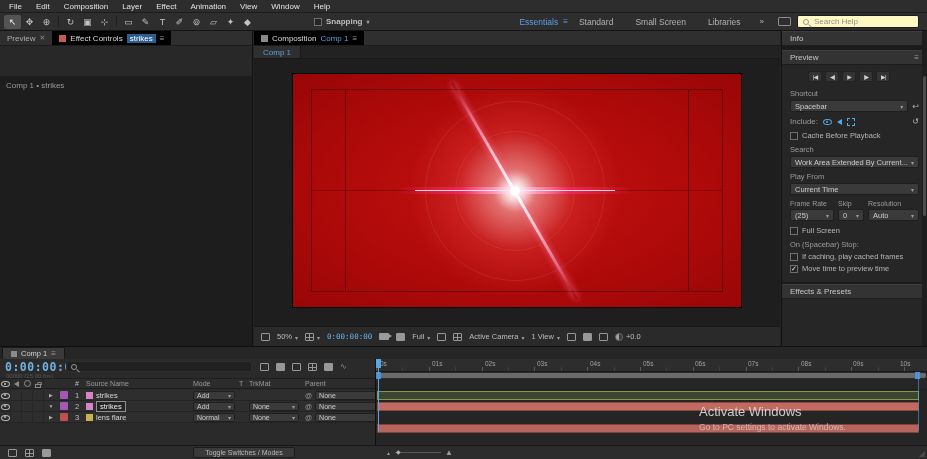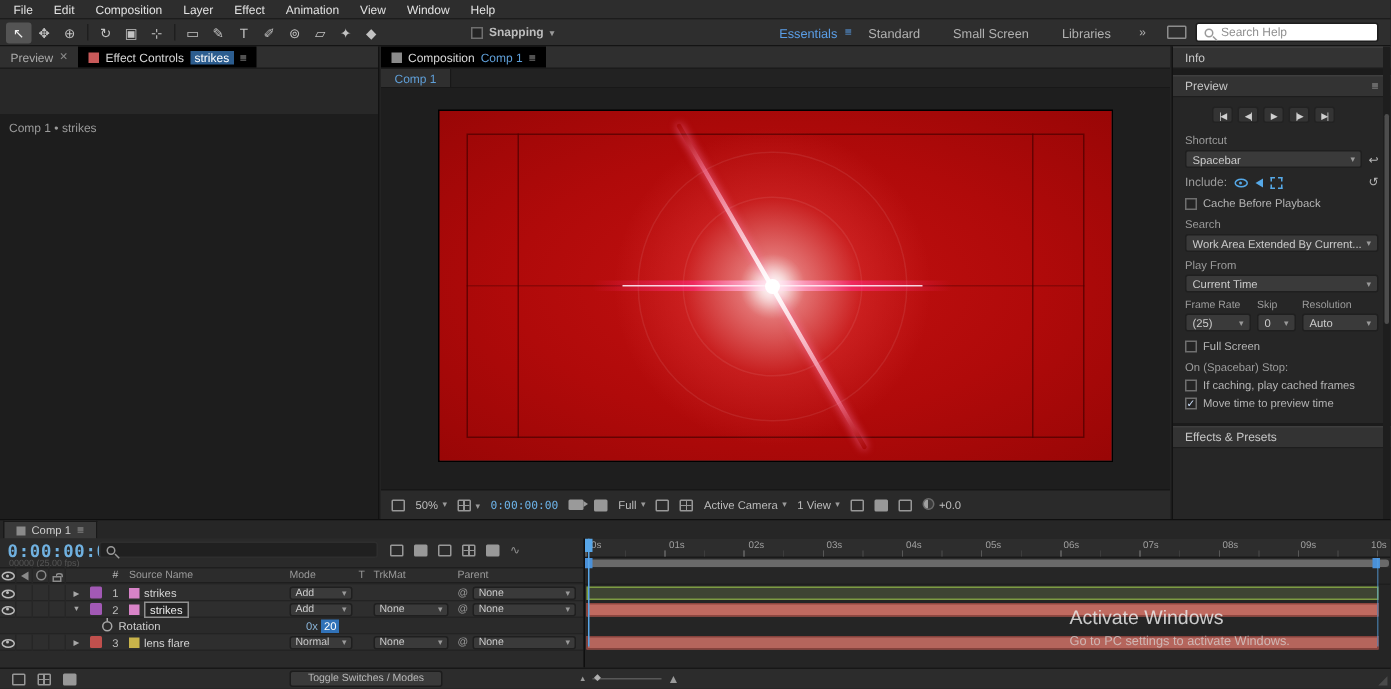--- a/index.html
+++ b/index.html
@@ -22,21 +22,21 @@
   .tool { width:17px; height:14px; display:flex; align-items:center; justify-content:center;
     font-size:9px; color:#c2c2c2; border-radius:2px; }
   .tool.active { background:#545454; color:#f0f0f0; }
   .tsep { width:1px; height:11px; background:#1e1e1e; margin:0 3px; }
   .snap { display:flex; align-items:center; gap:4px; margin-left:58px; color:#bdbdbd; font-size:8px;font-weight:bold; }
   .ws { padding:0 11px; color:#b2b2b2; font-size:8.5px; }
   .ws.active { color:#5b9fe8; }
   .blue-ham { color:#5b9fe8; font-size:8px; margin-left:-6px; }
   .ovf { color:#b2b2b2; padding:0 8px; font-size:8px; }
   .wsbar { width:13px; height:9px; border:1px solid #8d8d8d; border-radius:1px; margin:0 6px; }
-  .search { width:122px; height:13px; background:#ffffff; border:1px solid #1d1d1d; border-radius:2px;
+  .search { width:122px; height:13px; background:#fef9c3; border:1px solid #1d1d1d; border-radius:2px;
     display:flex; align-items:center; gap:5px; padding:0 5px; color:#8f8f8f; font-size:8px; margin-right:4px; }
 
   
   .i-mag { width:6px; height:6px; border:1px solid #999; border-radius:50%; position:relative; flex:none; }
   .i-mag::after { content:""; position:absolute; left:4.5px; top:4.5px; width:4px; height:1px;
     background:#999; transform:rotate(45deg); transform-origin:0 0; }
   .i-eye { width:9px; height:9px; position:relative; display:inline-block; }
   .i-eye::before { content:""; position:absolute; left:0; top:2px; width:7px; height:4px;
     border:1px solid #bcbcbc; border-radius:50%; }
   .i-eye::after { content:""; position:absolute; left:3px; top:3.5px; width:2px; height:2px;
@@ -101,21 +101,21 @@
     rgba(255,40,120,.65) 72%, rgba(255,40,120,0)); border-radius:3px; }
   .hline { position:absolute; left:122px; top:116px; width:200px; height:1px; background:rgba(255,235,245,.9); }
   .dstreak { position:absolute; left:220px; top:-8px; width:3px; height:250px; transform:rotate(-30deg);
     background:linear-gradient(180deg, rgba(255,120,160,0), rgba(255,140,180,.65) 15%, #ffffff 50%,
     rgba(255,140,180,.65) 85%, rgba(255,120,160,0));
     box-shadow:0 0 6px rgba(255,120,170,.8); border-radius:2px; }
   .core { position:absolute; left:217px; top:112px; width:10px; height:10px; border-radius:50%;
     background:#fff; box-shadow:0 0 12px 5px rgba(255,255,255,.9); }
   #comp-bottom { height:20px; background:#2a2a2a; border-top:1px solid #171717; display:flex;
     align-items:center; gap:7px; padding:0 7px; font-size:7.5px; color:#bdbdbd; }
-  .cbitem { display:flex; align-items:flex-start; gap:3px; }
+  .cbitem { display:flex; align-items:flex-end; gap:3px; }
   .tc-blue { color:#6db3e8; font-family:"DejaVu Sans Mono", monospace; font-size:7.5px; }
 
   
   #right-panel { left:781px; top:31px; width:146px; height:315px; background:#262626;
     border-left:1px solid #121212; display:flex; flex-direction:column; font-size:8px; }
   .rp-h { height:15px; flex:none; background:#333; border-bottom:1px solid #1d1d1d; border-top:1px solid #3e3e3e;
     display:flex; align-items:center; justify-content:space-between; padding:0 8px; color:#c7c7c7; }
   .rp-gap { height:2px; flex:none; background:#1b1b1b; }
   #preview-body { padding:4px 8px 6px; color:#9c9c9c; }
   .transport { display:flex; gap:3px; margin:2px 0 7px 18px; }
@@ -166,21 +166,21 @@
   .c-mode { width:46px; flex:none; padding-right:4px; }
   .c-t { width:10px; flex:none; }
   .c-trk { width:56px; flex:none; padding-right:6px; }
   .c-parent { width:84px; flex:none; display:flex; align-items:center; gap:3px; padding-right:5px; }
   .pick { color:#9a9a9a; font-size:7px; }
   .dds { height:9px; font-size:7px; padding:0 3px; }
   .rot-label { display:flex; align-items:center; gap:4px; padding-left:24px; color:#cfcfcf; }
   .rot-val { color:#8ab4d8; }
   .rot-sel { background:#3172b8; color:#fff; padding:0 2px; }
 
-  #tl-right { position:absolute; left:389px; top:0; right:0; height:87px; background:#252525;
+  #tl-right { position:absolute; left:375px; top:0; right:0; height:87px; background:#252525;
     border-left:1px solid #0f0f0f; overflow:hidden; }
   #ruler { position:absolute; left:0; top:0; right:0; height:13px; background:#2d2d2d;
     border-bottom:1px solid #1a1a1a; font-size:6.5px; color:#a0a0a0; }
   #ruler .tks { position:absolute; left:0; right:0; bottom:0; height:4px;
     background:repeating-linear-gradient(90deg,#585858 0 1px,transparent 1px 52.8px),
                repeating-linear-gradient(90deg,#3d3d3d 0 1px,transparent 1px 26.4px); }
   .rlab { position:absolute; top:1px; }
   #workarea { position:absolute; left:0; top:13px; right:0; height:7px; background:#2a2a2a; }
   #workarea .bar { position:absolute; left:1px; right:1px; top:1px; height:5px; background:#6a6a6a; border-radius:2px; }
   .wa-h { position:absolute; top:0; width:5px; height:7px; background:#4a90d8; }
@@ -555,31 +555,20 @@
             </div>
           <div class="c-parent">
             <span class="pick">@</span>
             <div class="dd dds grow">
               <span>None</span>
               <span class="chev">▾</span>
               </div>
           </div>
         </div>
 
-        <div class="tl-row" style="background:#2a2a2a;">
-          <div class="c-icons"></div>
-          <div class="rot-label" style="width:160px;">
-            <span class="i-watch"></span>
-            <span>Rotation</span>
-          </div>
-          <div style="display:flex;align-items:center;gap:2px;">
-            <span class="rot-val">0x</span>
-            <span class="rot-sel">20</span>
-          </div>
-        </div>
 
         <div class="tl-row">
           <div class="c-icons">
             <span class="icell">
                 <span class="i-eye"></span>
               </span>
             <span class="icell"></span>
             <span class="icell"></span>
             <span class="icell"></span>
           </div>

